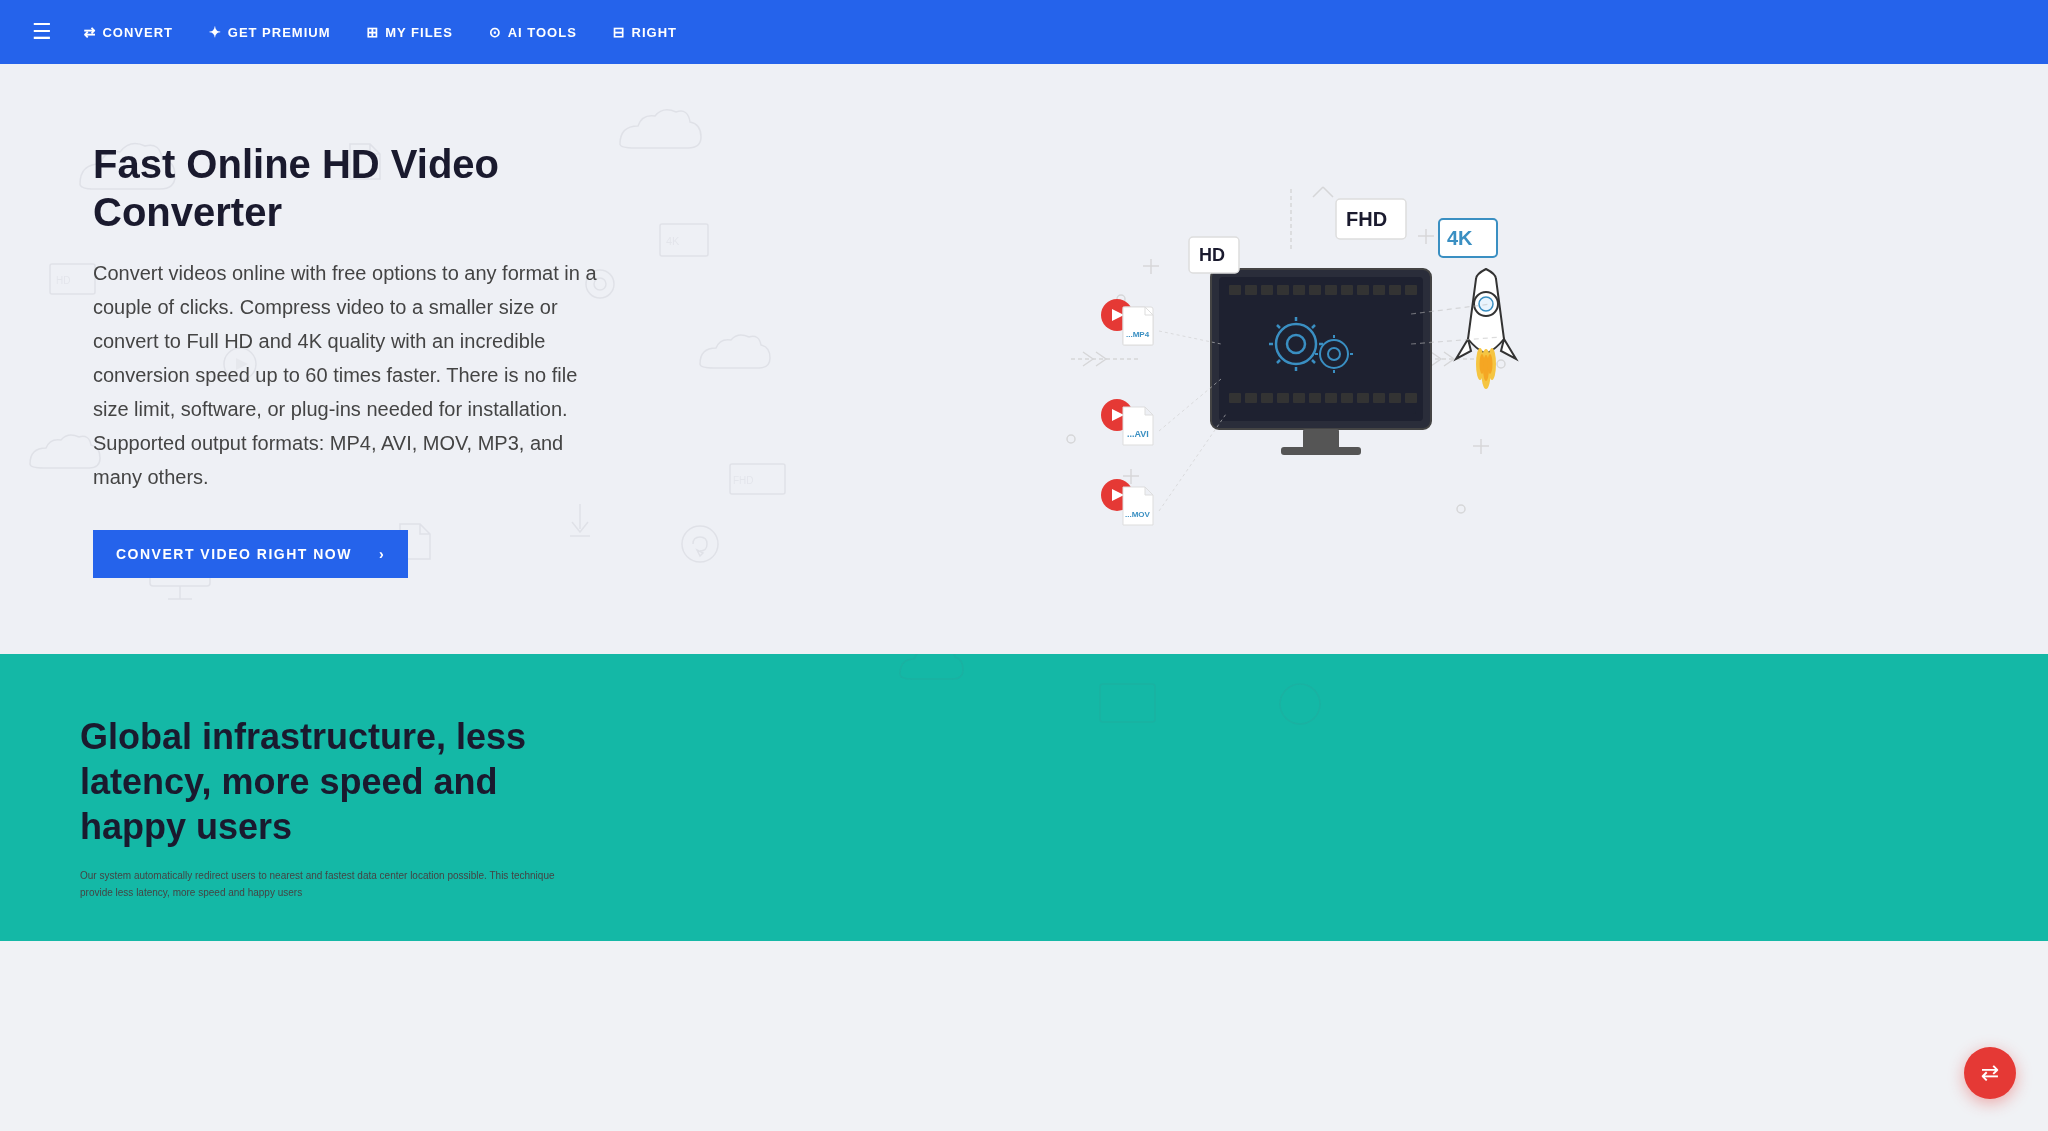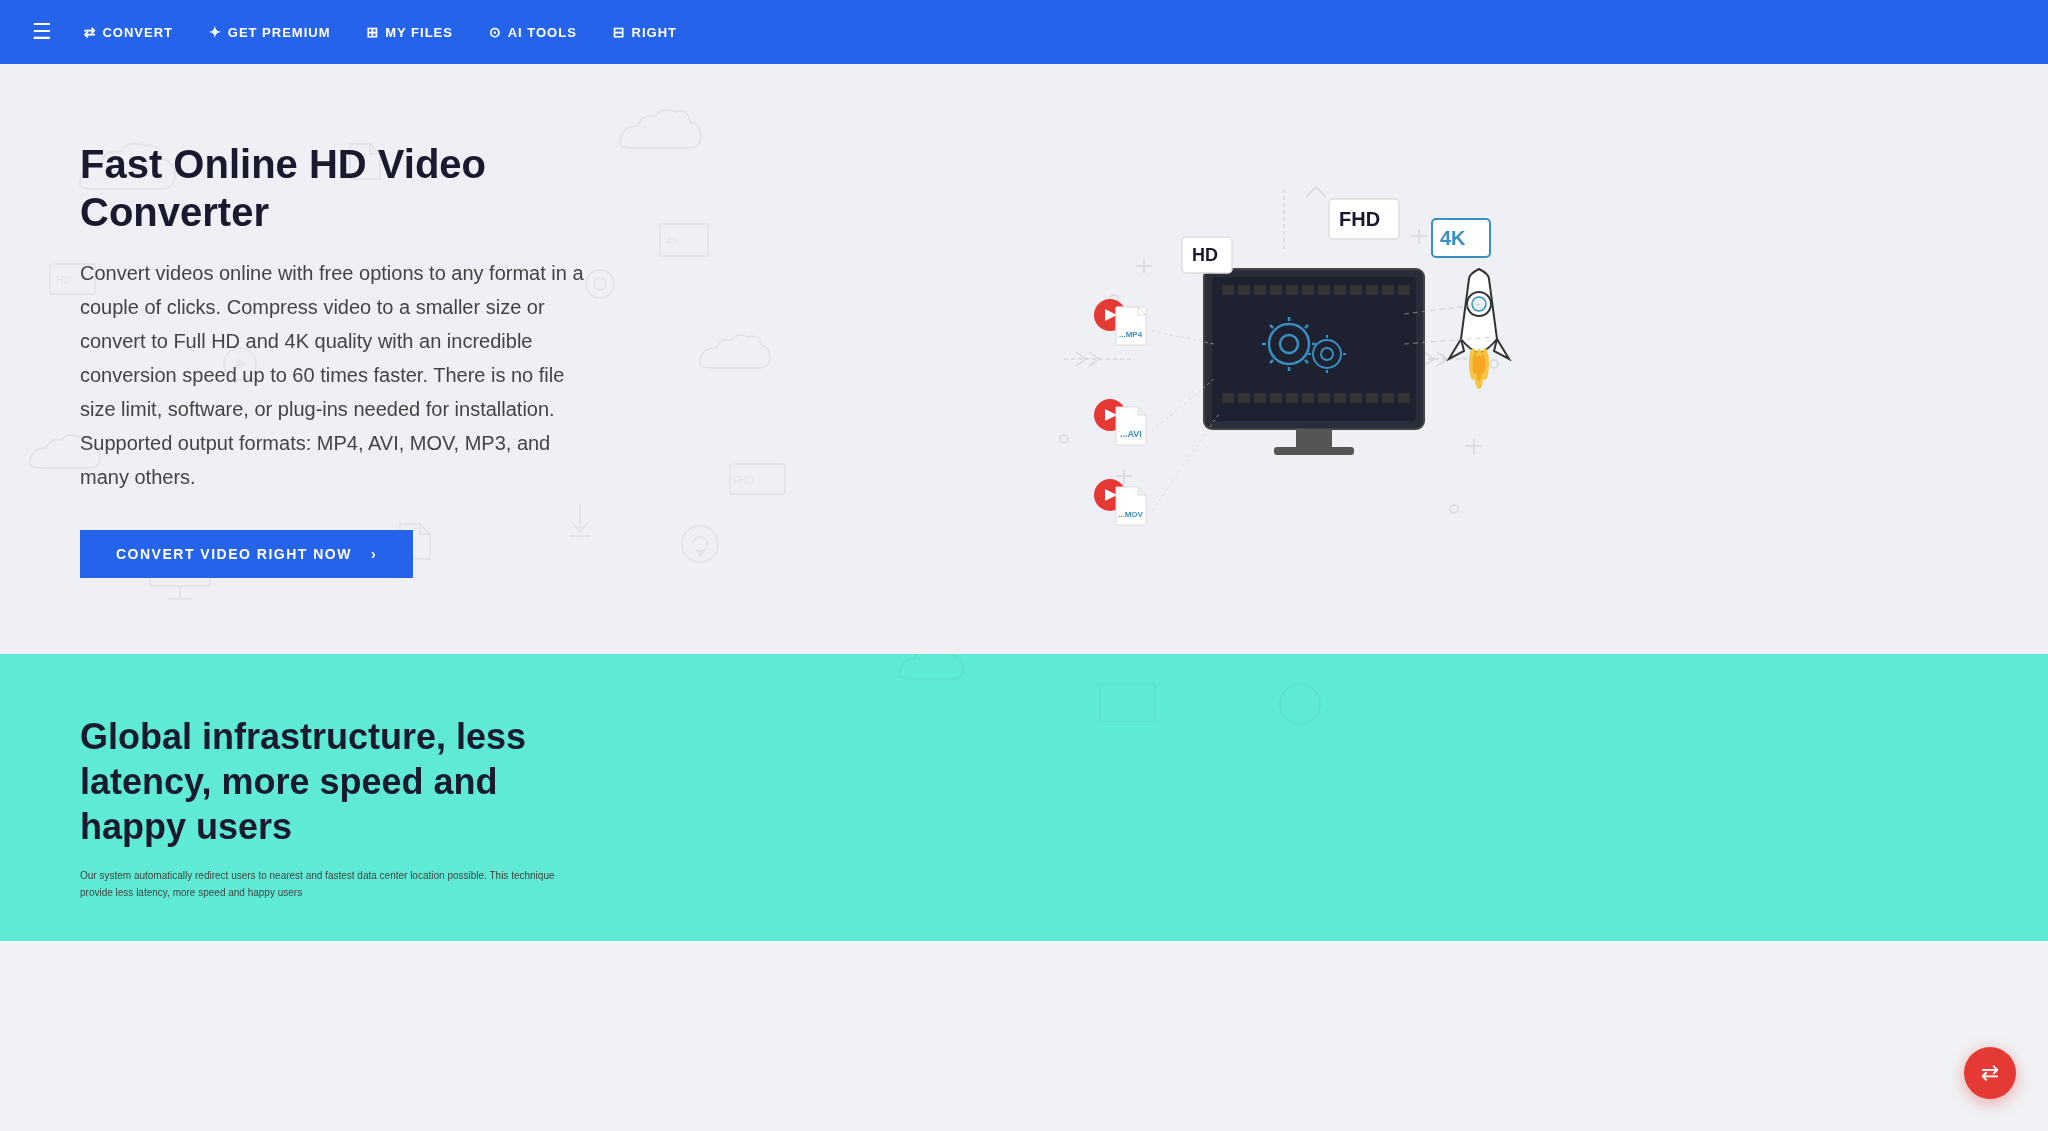--- a/index.html
+++ b/index.html
@@ -56,64 +56,65 @@
       align-items: center;
       padding: 60px 80px;
       position: relative;
       overflow: hidden;
     }
     .hero-content {
       flex: 1;
       max-width: 520px;
       position: relative;
       z-index: 2;
+      margin-left: 13px;
     }
     .hero-title {
       font-size: 40px;
       font-weight: 800;
       color: #1a1a2e;
       line-height: 1.2;
       margin-bottom: 20px;
     }
     .hero-desc {
       font-size: 20px;
       color: #444;
       line-height: 1.7;
       margin-bottom: 36px;
     }
     .hero-cta {
       background: #2563eb;
       color: #fff;
       border: none;
-      padding: 16px 36px;
+      padding: 16px 23px;
       font-size: 14px;
       font-weight: 700;
       letter-spacing: 1.5px;
       cursor: pointer;
       display: inline-flex;
       align-items: center;
-      gap: 19px;
+      gap: 27px;
       text-transform: uppercase;
     }
 
     
     .hero-illustration {
       flex: 1;
       display: flex;
       justify-content: center;
       align-items: center;
       position: relative;
       z-index: 2;
       min-width: 480px;
       height: 420px;
     }
 
     
     .section2 {
-      background: #5eead4;
+      background: #14b8a6;
       padding: 60px 80px 40px;
       position: relative;
       overflow: hidden;
     }
     .section2-title {
       font-size: 36px;
       font-weight: 800;
       color: #1a1a2e;
       line-height: 1.25;
       max-width: 500px;

